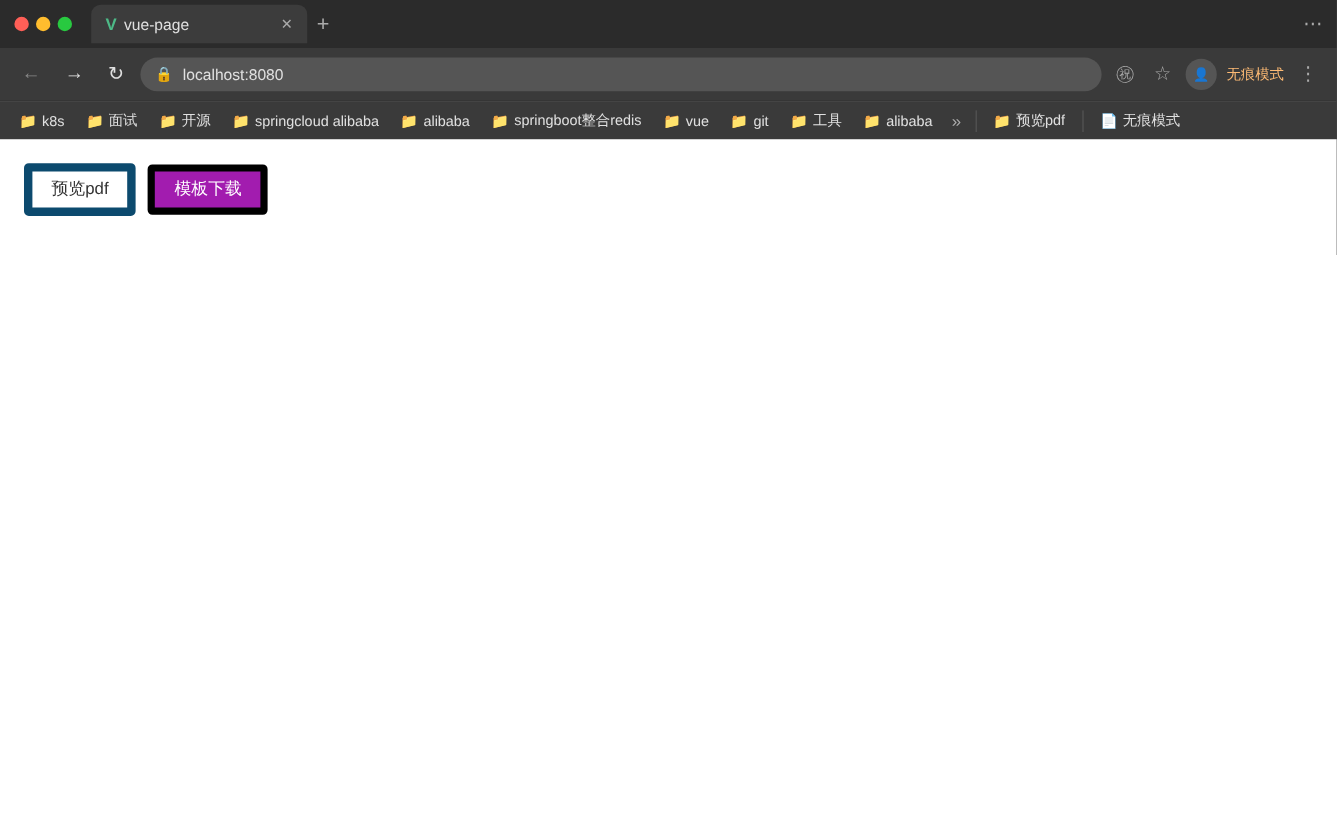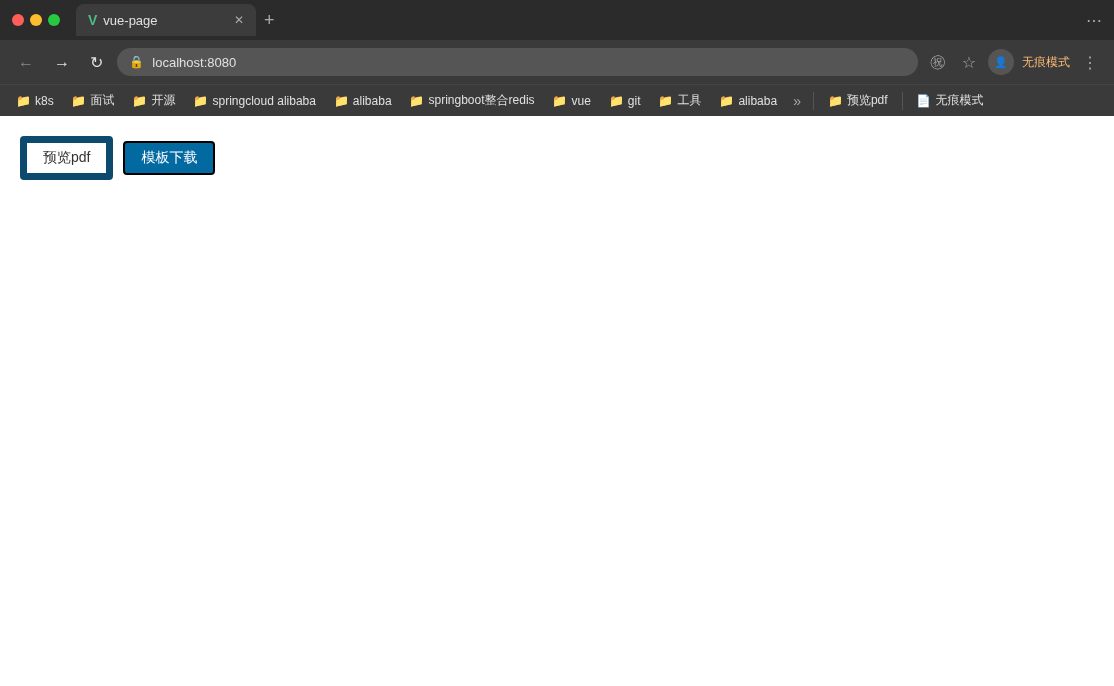--- a/index.html
+++ b/index.html
@@ -187,22 +187,22 @@
     .btn-preview {
       background: #fff;
       border: 7px solid #0c4a6e;
       border-radius: 4px;
       padding: 6px 16px;
       font-size: 14px;
       color: #333;
       cursor: pointer;
     }
     .btn-download {
-      background: #0369a1;
-      border: 2px solid #000000;
+      background: #a21caf;
+      border: 6px solid #000000;
       border-radius: 4px;
       padding: 6px 16px;
       font-size: 14px;
       color: #fff;
       cursor: pointer;
     }
   </style>
 </head>
 <body>
 

